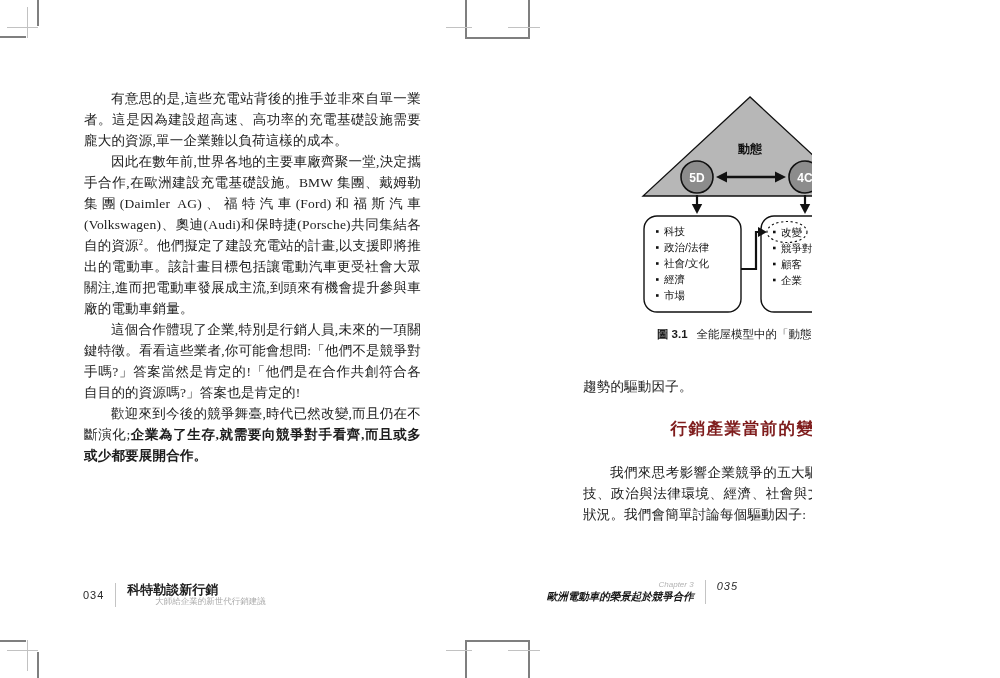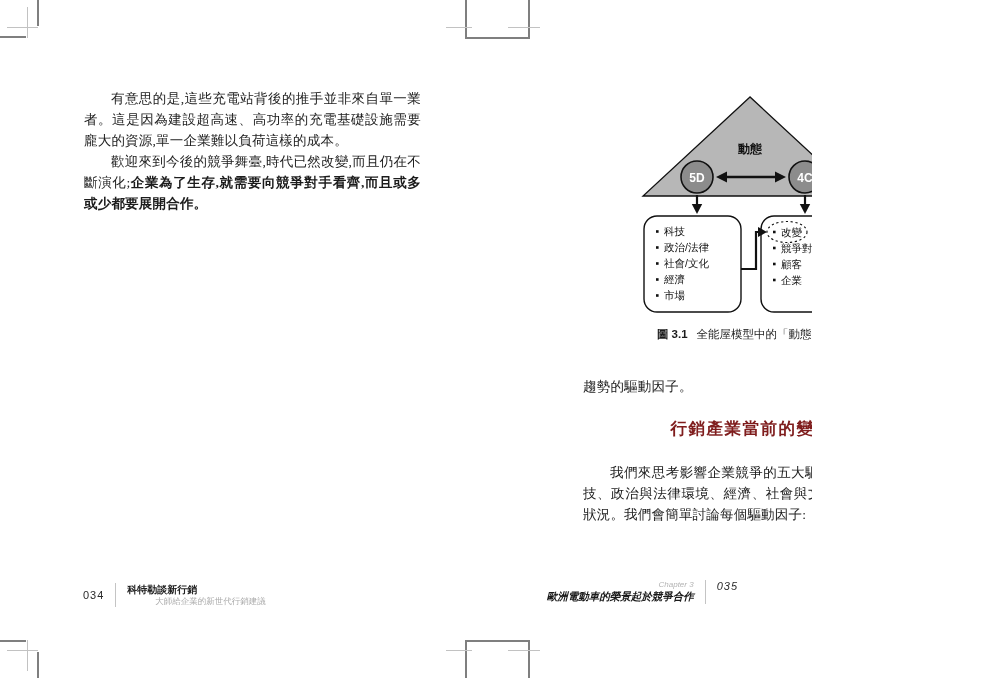--- a/index.html
+++ b/index.html
@@ -43,21 +43,21 @@
   .node-label { font-size:12px; font-weight:bold; text-anchor:middle; }
   .item-label { font-size:10.5px; fill:#111; }
 
   
   .footer-left {
     position:absolute; left:83px; top:583px; display:flex; align-items:center;
     font-family:"Liberation Sans","DejaVu Sans",sans-serif;
   }
   .footer-left .pagenum { font-size:11px; letter-spacing:1px; color:#2a2a2a; }
   .footer-left .vdiv { width:1px; height:24px; background:#c4c4c4; margin:0 11px; }
-  .footer-left .btitle { font-size:10px; font-weight:bold; color:#222; line-height:12px; }
+  .footer-left .btitle { font-size:13px; font-weight:bold; color:#222; line-height:12px; }
   .footer-left .bsub { font-size:8.5px; color:#ababab; line-height:11px;margin-left:28px; }
 
   .footer-right {
     position:absolute; right:74px; top:580px; display:flex; 
     font-family:"Liberation Sans","DejaVu Sans",sans-serif;
     font-style:italic;
   }
   .footer-right .chblock { text-align:right; }
   .footer-right .chlabel { font-size:8px; color:#b3b3b3; line-height:10px; }
   .footer-right .chtitle { font-size:10.5px; font-weight:bold; color:#1a1a1a; line-height:13px;padding-left:42px; }
@@ -100,20 +100,22 @@
     <div class="mark" style="left:465px;top:640px;width:1.5px;height:38px"></div>
     <div class="mark" style="left:528px;top:640px;width:1.5px;height:38px"></div>
     <div class="mark" style="left:465px;top:640px;width:64.5px;height:1.5px"></div>
     <div class="mark light" style="left:446px;top:650px;width:26px;height:1.2px"></div>
     <div class="mark light" style="left:508px;top:650px;width:32px;height:1.2px"></div>
   </div>
 
   <div>
     <div class="textcol" style="left:84px; top:88px;">
       <p class="para"><span>有意思的是,這些充電站背後的推手並非來自單一業者。這是因為建設超高速、高功率的充電基礎設施需要龐大的資源,單一企業難以負荷這樣的成本。</span></p>
+      <p class="para"><span>因此在數年前,世界各地的主要車廠齊聚一堂,決定攜手合作,在歐洲建設充電基礎設施。BMW 集團、戴姆勒集團(Daimler AG)、福特汽車(Ford)和福斯汽車(Volkswagen)、奧迪(Audi)和保時捷(Porsche)共同集結各自的資源</span><sup>2</sup><span>。他們擬定了建設充電站的計畫,以支援即將推出的電動車。該計畫目標包括讓電動汽車更受社會大眾關注,進而把電動車發展成主流,到頭來有機會提升參與車廠的電動車銷量。</span></p>
+      <p class="para"><span>這個合作體現了企業,特別是行銷人員,未來的一項關鍵特徵。看看這些業者,你可能會想問:「他們不是競爭對手嗎?」答案當然是肯定的!「他們是在合作共創符合各自目的的資源嗎?」答案也是肯定的!</span></p>
       <p class="para"><span>歡迎來到今後的競爭舞臺,時代已然改變,而且仍在不斷演化;</span><span class="bold-inline">企業為了生存,就需要向競爭對手看齊,而且或多或少都要展開合作。</span></p>
     </div>
 
     <div class="footer-left">
       <span class="pagenum">034</span>
       <span class="vdiv"></span>
       <span>
         <div class="btitle">科特勒談新行銷</div>
         <div class="bsub">大師給企業的新世代行銷建議</div>
       </span>

